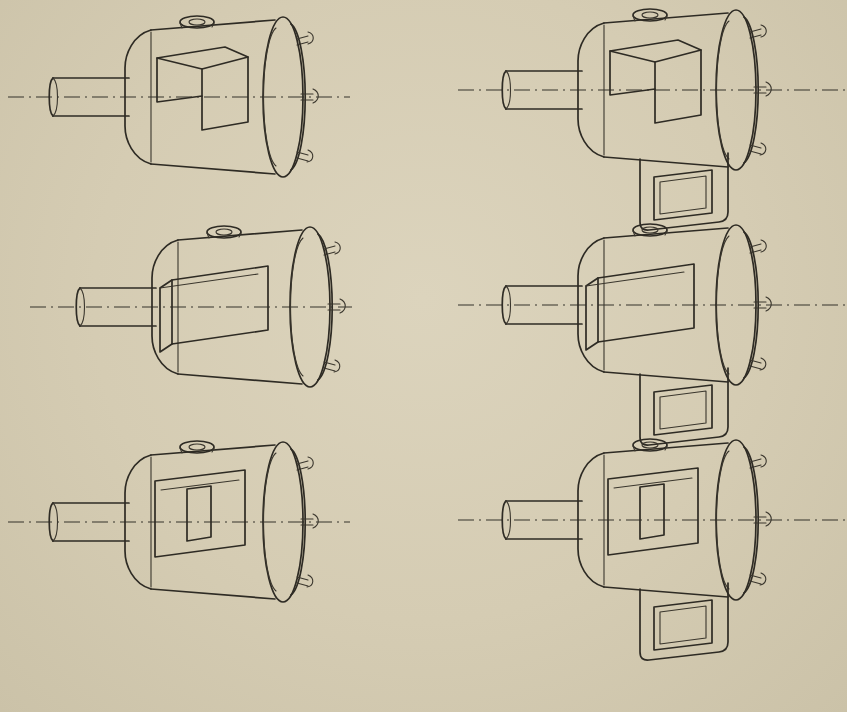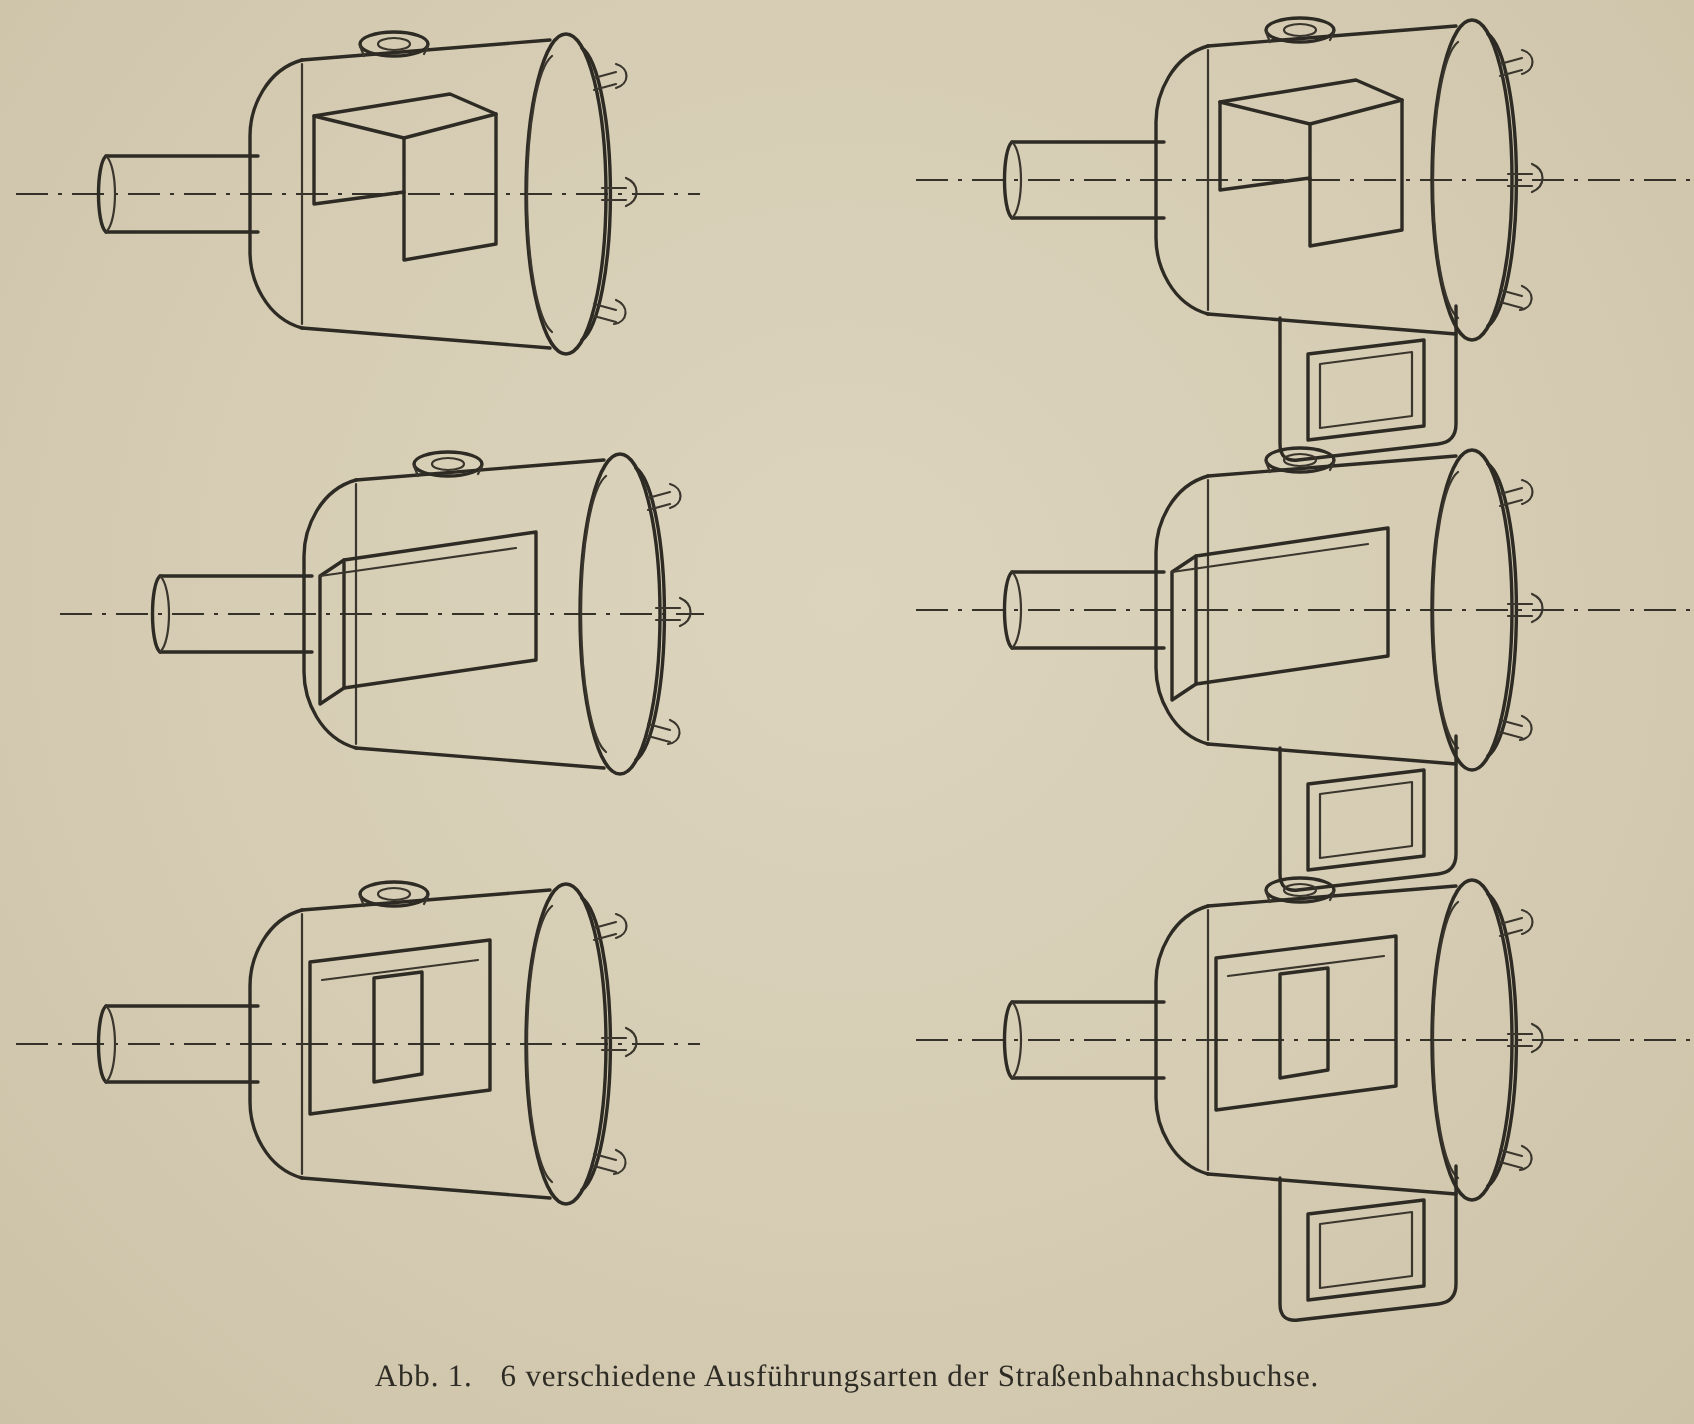--- a/index.html
+++ b/index.html
@@ -124,17 +124,14 @@
     <use href="#feat-b" xlink:href="#feat-b"></use>
     <use href="#ab-bracket" xlink:href="#ab-bracket"></use>
   </svg>
 
   <svg class="drawing" style="left:498px;top:425px" width="300" height="245" viewBox="0 0 300 245">
     <use href="#ab-body" xlink:href="#ab-body"></use>
     <use href="#feat-c" xlink:href="#feat-c"></use>
     <use href="#ab-bracket" xlink:href="#ab-bracket"></use>
   </svg>
 
-  <div class="caption">
-    <span class="lbl">Abb. 1.</span><span>6 verschiedene Ausführungsarten der Straßenbahnachsbuchse.</span>
-  </div>
 
 </div>
 
 </body></html>

